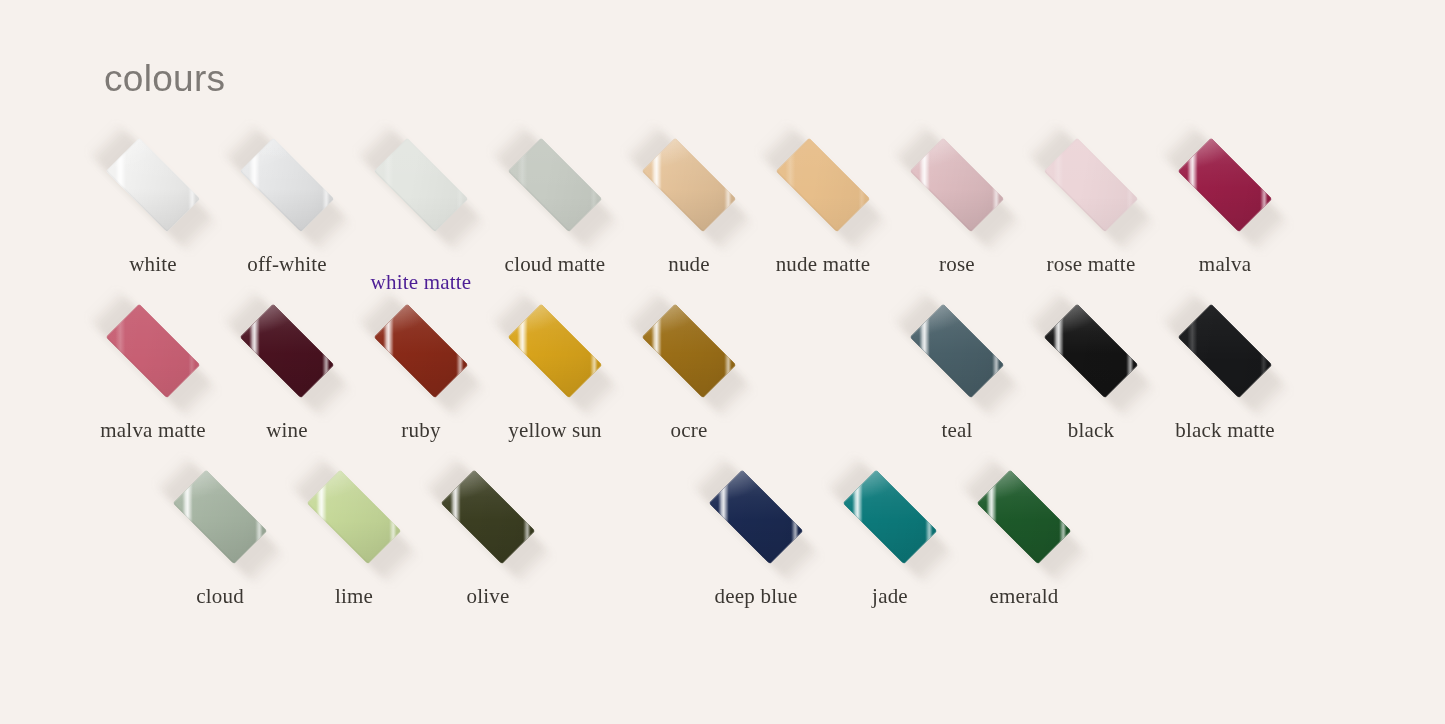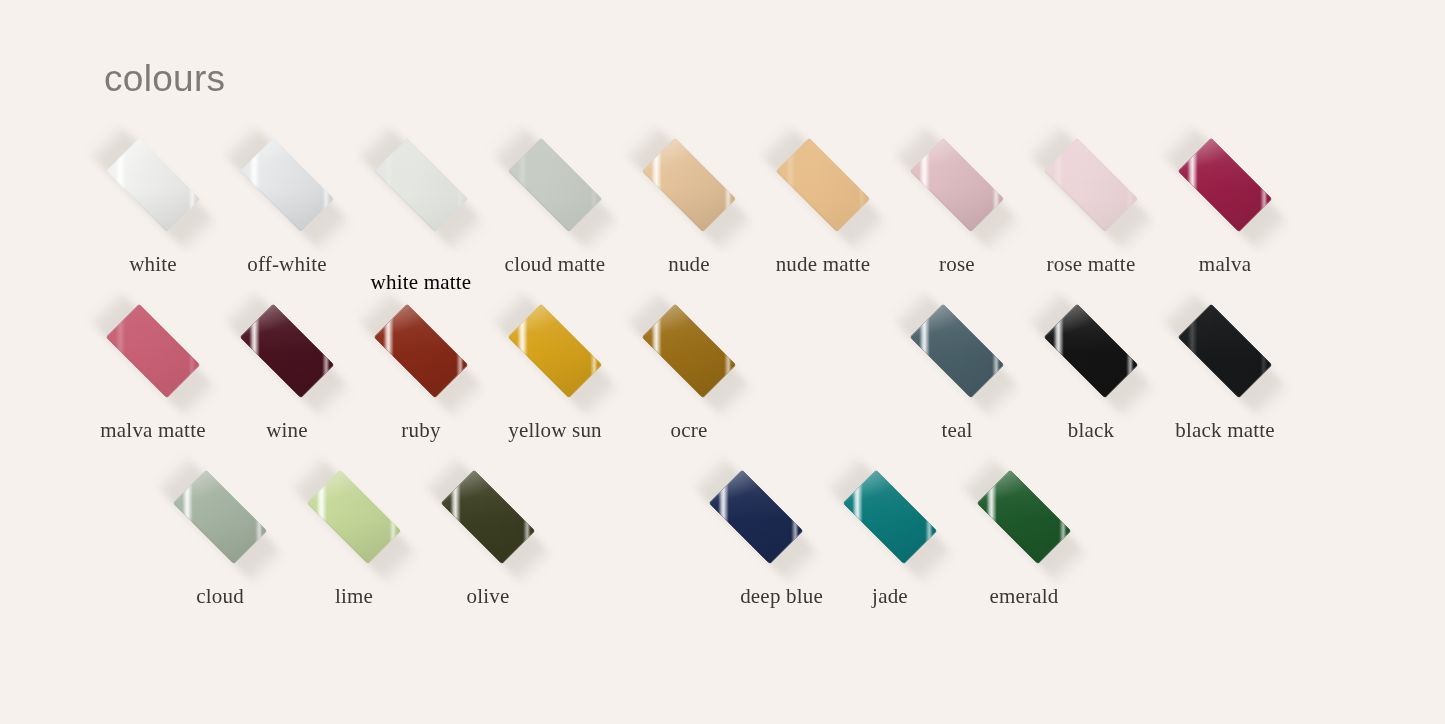--- a/index.html
+++ b/index.html
@@ -290,21 +290,21 @@
           <div class="tile matte" style="--base: #e3e6e1;">
             <div class="tile-face" style="--base: #e3e6e1;">
               <div class="face-shade"></div>
               <div class="face-relief"></div>
               <div class="streak streak-a"></div>
               <div class="streak streak-b"></div>
             </div>
             <div class="tile-edge"></div>
           </div>
         </div>
-        <div class="swatch-label" style="color: #000000; margin-top: 44px;">white matte</div>
+        <div class="swatch-label" style="color: #4c1d95; margin-top: 44px;">white matte</div>
       </div>
       <div class="swatch" style="left: 488px;">
         <div class="tile-wrap">
           <div class="tile-shadow"></div>
           <div class="tile matte" style="--base: #c6cbc3;">
             <div class="tile-face" style="--base: #c6cbc3;">
               <div class="face-shade"></div>
               <div class="face-relief"></div>
               <div class="streak streak-a"></div>
               <div class="streak streak-b"></div>
@@ -563,21 +563,21 @@
               <div class="face-relief"></div>
               <div class="face-gloss"></div>
               <div class="streak streak-a"></div>
               <div class="streak streak-b"></div>
             </div>
             <div class="tile-edge"></div>
           </div>
         </div>
         <div class="swatch-label" style="color: rgb(59, 55, 50);">olive</div>
       </div>
-      <div class="swatch" style="left: 689px; text-align: right;">
+      <div class="swatch" style="left: 689px;">
         <div class="tile-wrap">
           <div class="tile-shadow"></div>
           <div class="tile gloss" style="--base: #1b2a52;">
             <div class="tile-face" style="--base: #1b2a52;">
               <div class="face-shade"></div>
               <div class="face-relief"></div>
               <div class="face-gloss"></div>
               <div class="streak streak-a"></div>
               <div class="streak streak-b"></div>
             </div>

